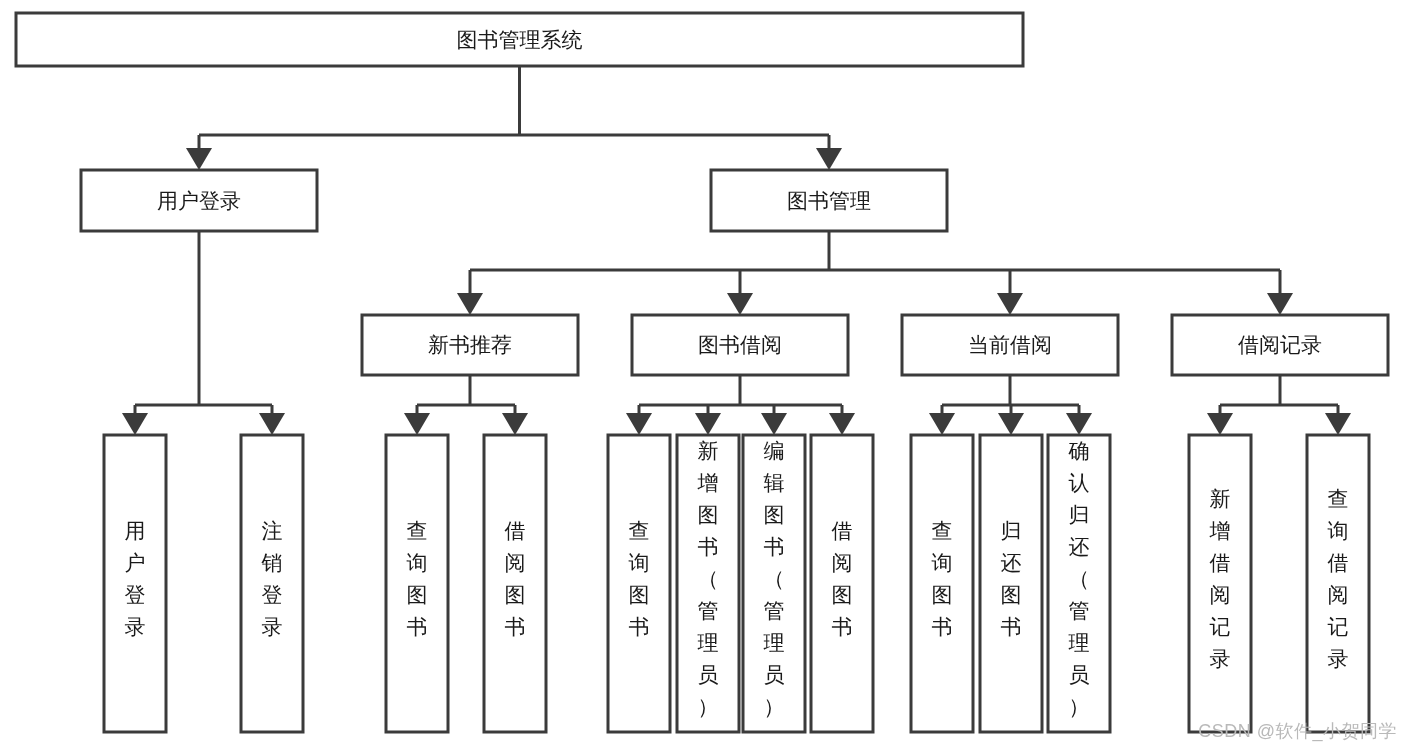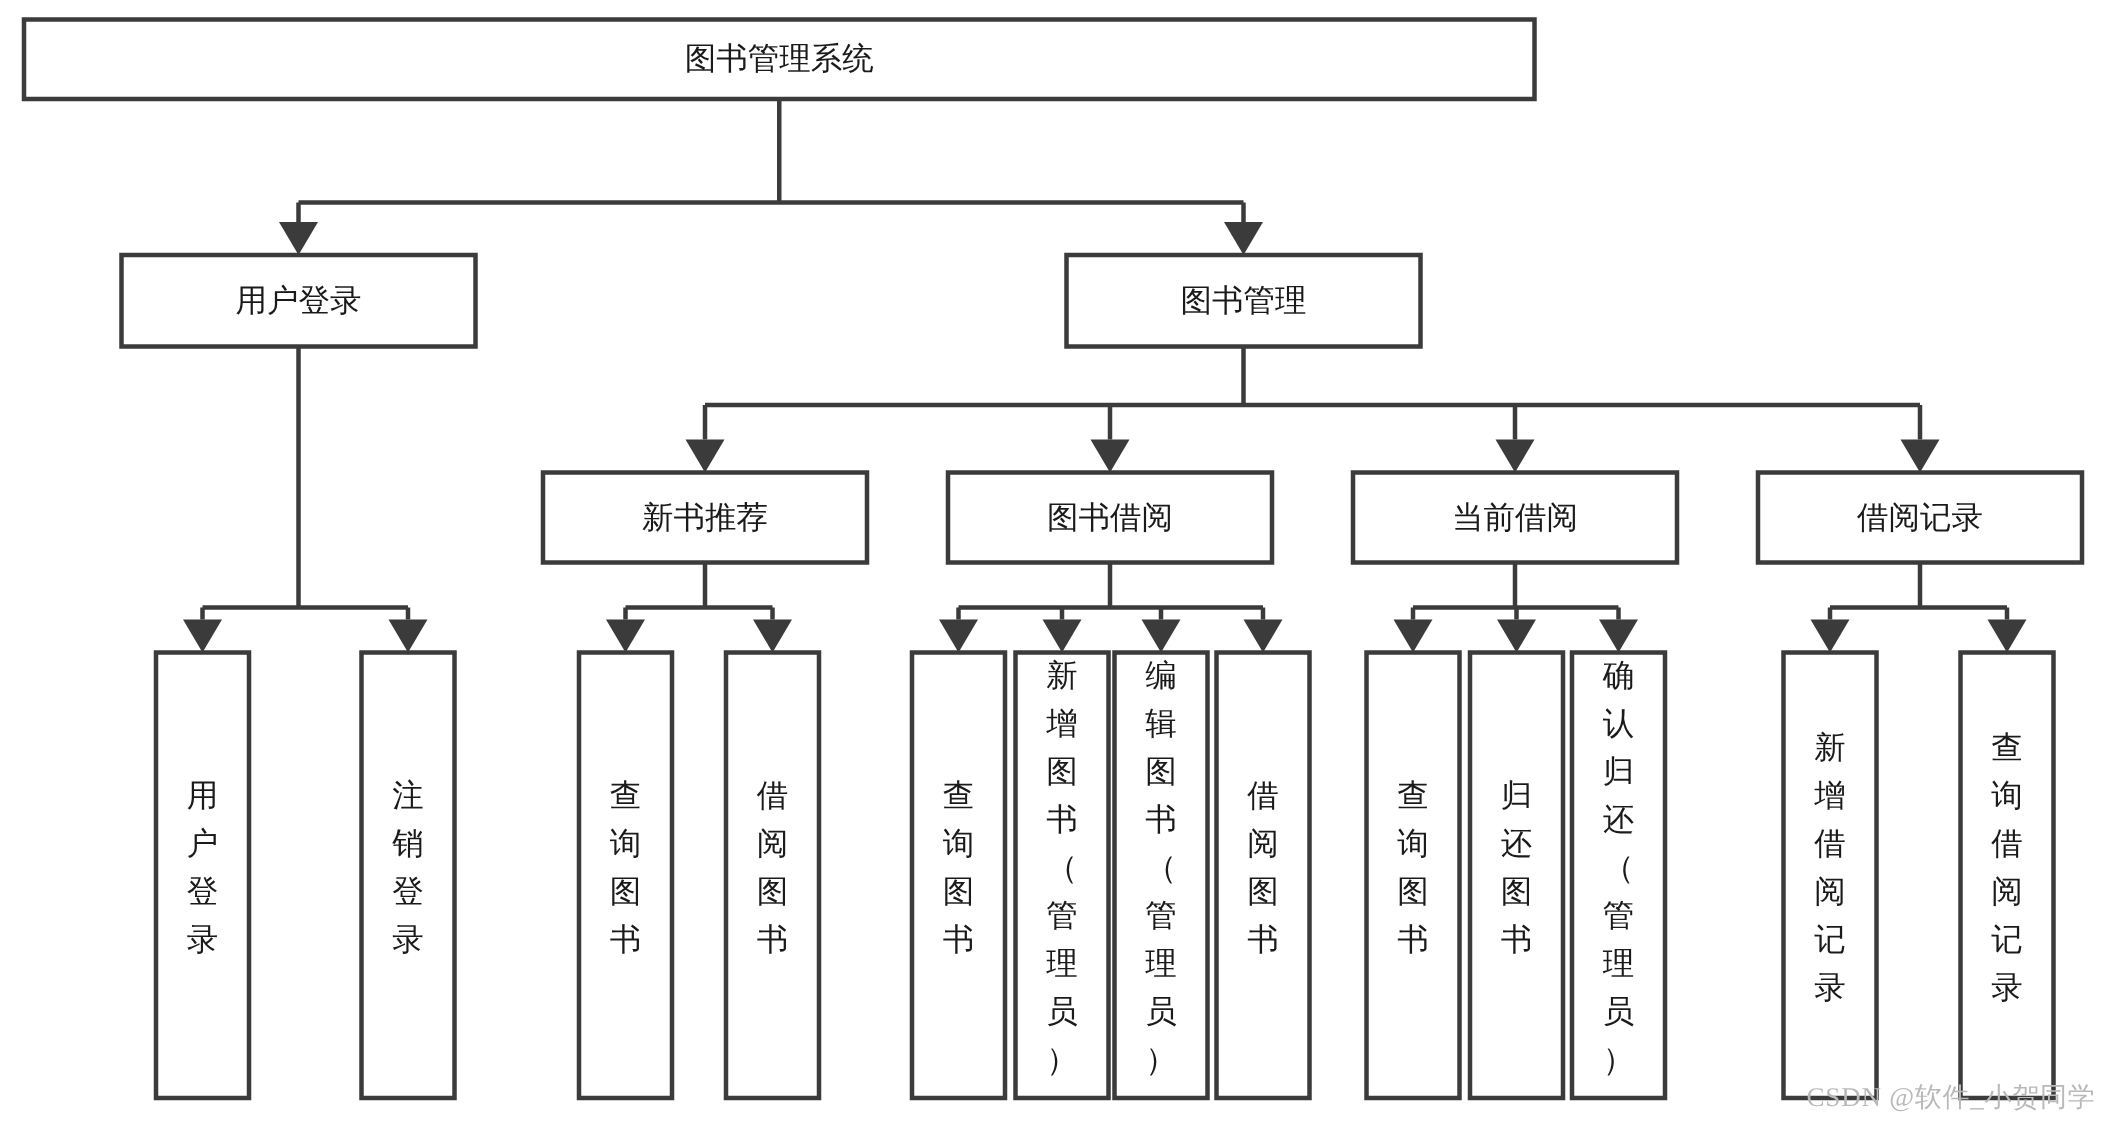--- a/index.html
+++ b/index.html
@@ -54,21 +54,21 @@
   .node-label-v {
     font-family: "DejaVu Sans", "Liberation Sans", sans-serif;
     font-size: 21px;
     fill: #1a1a1a;
     text-anchor: middle;
   }
   .watermark-text {
     position: absolute;
     right: 8px;
     bottom: 4px;
-    font-family: Liberation Serif, serif;
+    font-family: Liberation Sans, sans-serif;
     font-size: 18px;
     color: #b9b9b9;
     white-space: nowrap;
     letter-spacing: 0.5px;
     user-select: none;
   }
 </style>
 </head>
 <body>
 

